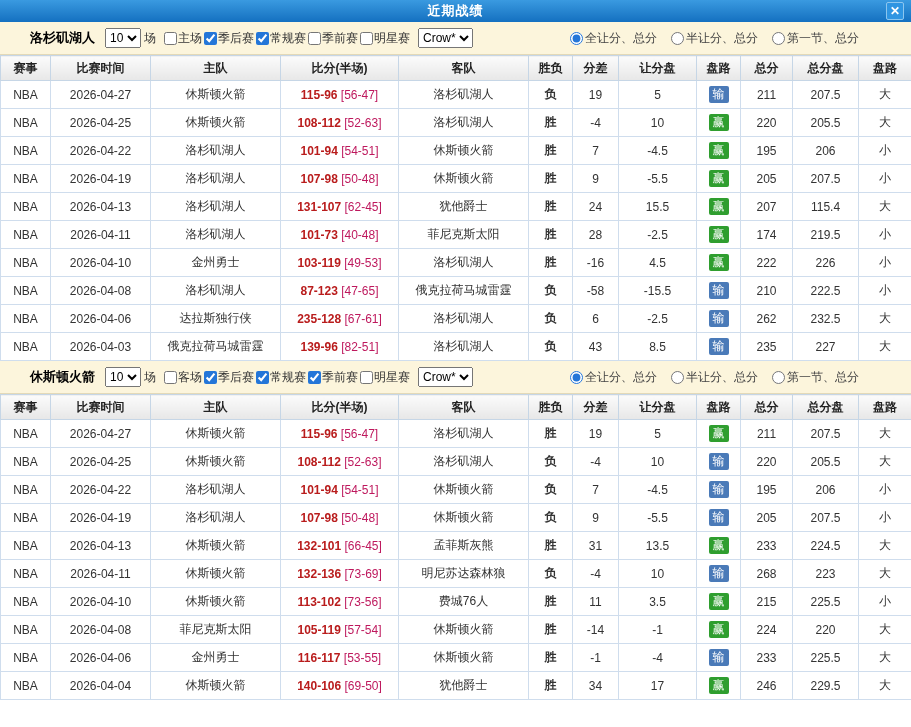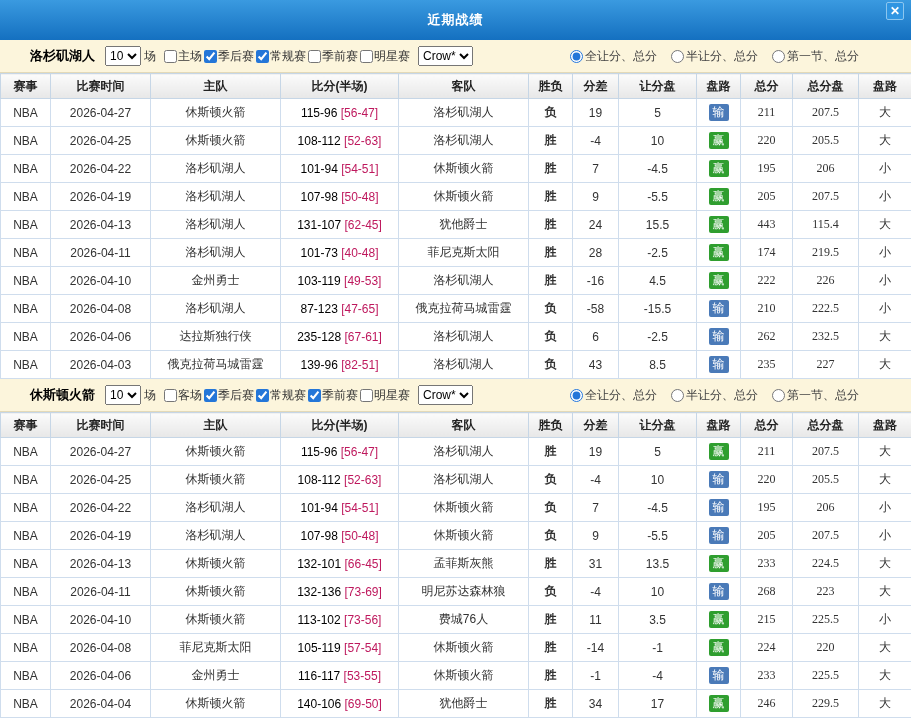--- a/index.html
+++ b/index.html
@@ -1,20 +1,20 @@
 <!DOCTYPE html>
 <html><head>
 <meta charset="utf-8">
 <style>
   * { box-sizing: border-box; margin: 0; padding: 0; }
   html, body { width: 911px; height: 727px; overflow: hidden; }
   body { font-family: "Liberation Sans", "DejaVu Sans", sans-serif; font-size: 12px; background: #fff; }
 
   .titlebar {
-    height: 40px;
+    height: 22px;
     background: linear-gradient(180deg, #3a9ae0 0%, #1470c0 100%);
     display: flex; align-items: center; justify-content: center;
     position: relative;
   }
   .titlebar .title { color: #fff; font-weight: bold; font-size: 13px; letter-spacing: 1px; }
   .close-btn {
     position: absolute; right: 7px; top: 2px;
     width: 18px; height: 18px;
     background: #2f95e2; border: 1px solid #8cc6ef; border-radius: 2px;
     color: #fff; font-size: 12px; font-weight: bold; line-height: 15px;
@@ -46,28 +46,28 @@
     border: 1px solid #c6d6e6;
     height: 25px; font-size: 12px; color: #222; font-weight: bold;
     white-space: nowrap; overflow: hidden;
   }
   .results-table td {
     border: 1px solid #cfdded;
     height: 28px; text-align: center; font-size: 12px; color: #333;
     background: #fff; white-space: nowrap; overflow: hidden;
   }
   .t-green { color: #008800; }
-  .score-main { font-weight: normal; color: #000000; }
+  .score-main { font-weight: bold; color: #b91c1c; }
   .score-half { color: #be185d; }
   .res-win  { color: #e00000; font-weight: bold; }
   .res-lose { color: #008800; font-weight: bold; }
   .badge { display: inline-block; min-width: 20px; padding: 1px 3px; color: #fff; font-size: 12px; border-radius: 2px; line-height: 15px; }
   .badge-win  { background: #2f9e2f; }
   .badge-lose { background: #4a7ab8; }
-  .blue-num { color: #0055cc; font-family: Liberation Serif, serif; }
+  .blue-num { color: #0055cc; }
   .ou-big   { color: #e00000; }
   .ou-small { color: #008800; }
   .summary-row td { color: #333; font-size: 12px; height: 27px; }
   .sum-red { color: #e00000; }
 </style>
 </head>
 <body>
 
 <div class="panel">
   <div class="titlebar">
@@ -207,21 +207,21 @@
             <tr>
               <td>NBA</td>
               <td>2026-04-13</td>
               <td class="t-green">洛杉矶湖人</td>
               <td><span class="score-main">131-107</span><span class="score-half"> [62-45]</span></td>
               <td>犹他爵士</td>
               <td class="res-win">胜</td>
               <td>24</td>
               <td>15.5</td>
               <td><span class="badge badge-win">赢</span></td>
-              <td class="blue-num">443</td>
+              <td class="blue-num">207</td>
               <td class="blue-num">115.4</td>
               <td class="ou-big">大</td>
             </tr>
             <tr>
               <td>NBA</td>
               <td>2026-04-11</td>
               <td class="t-green">洛杉矶湖人</td>
               <td><span class="score-main">101-73</span><span class="score-half"> [40-48]</span></td>
               <td>菲尼克斯太阳</td>
               <td class="res-win">胜</td>

